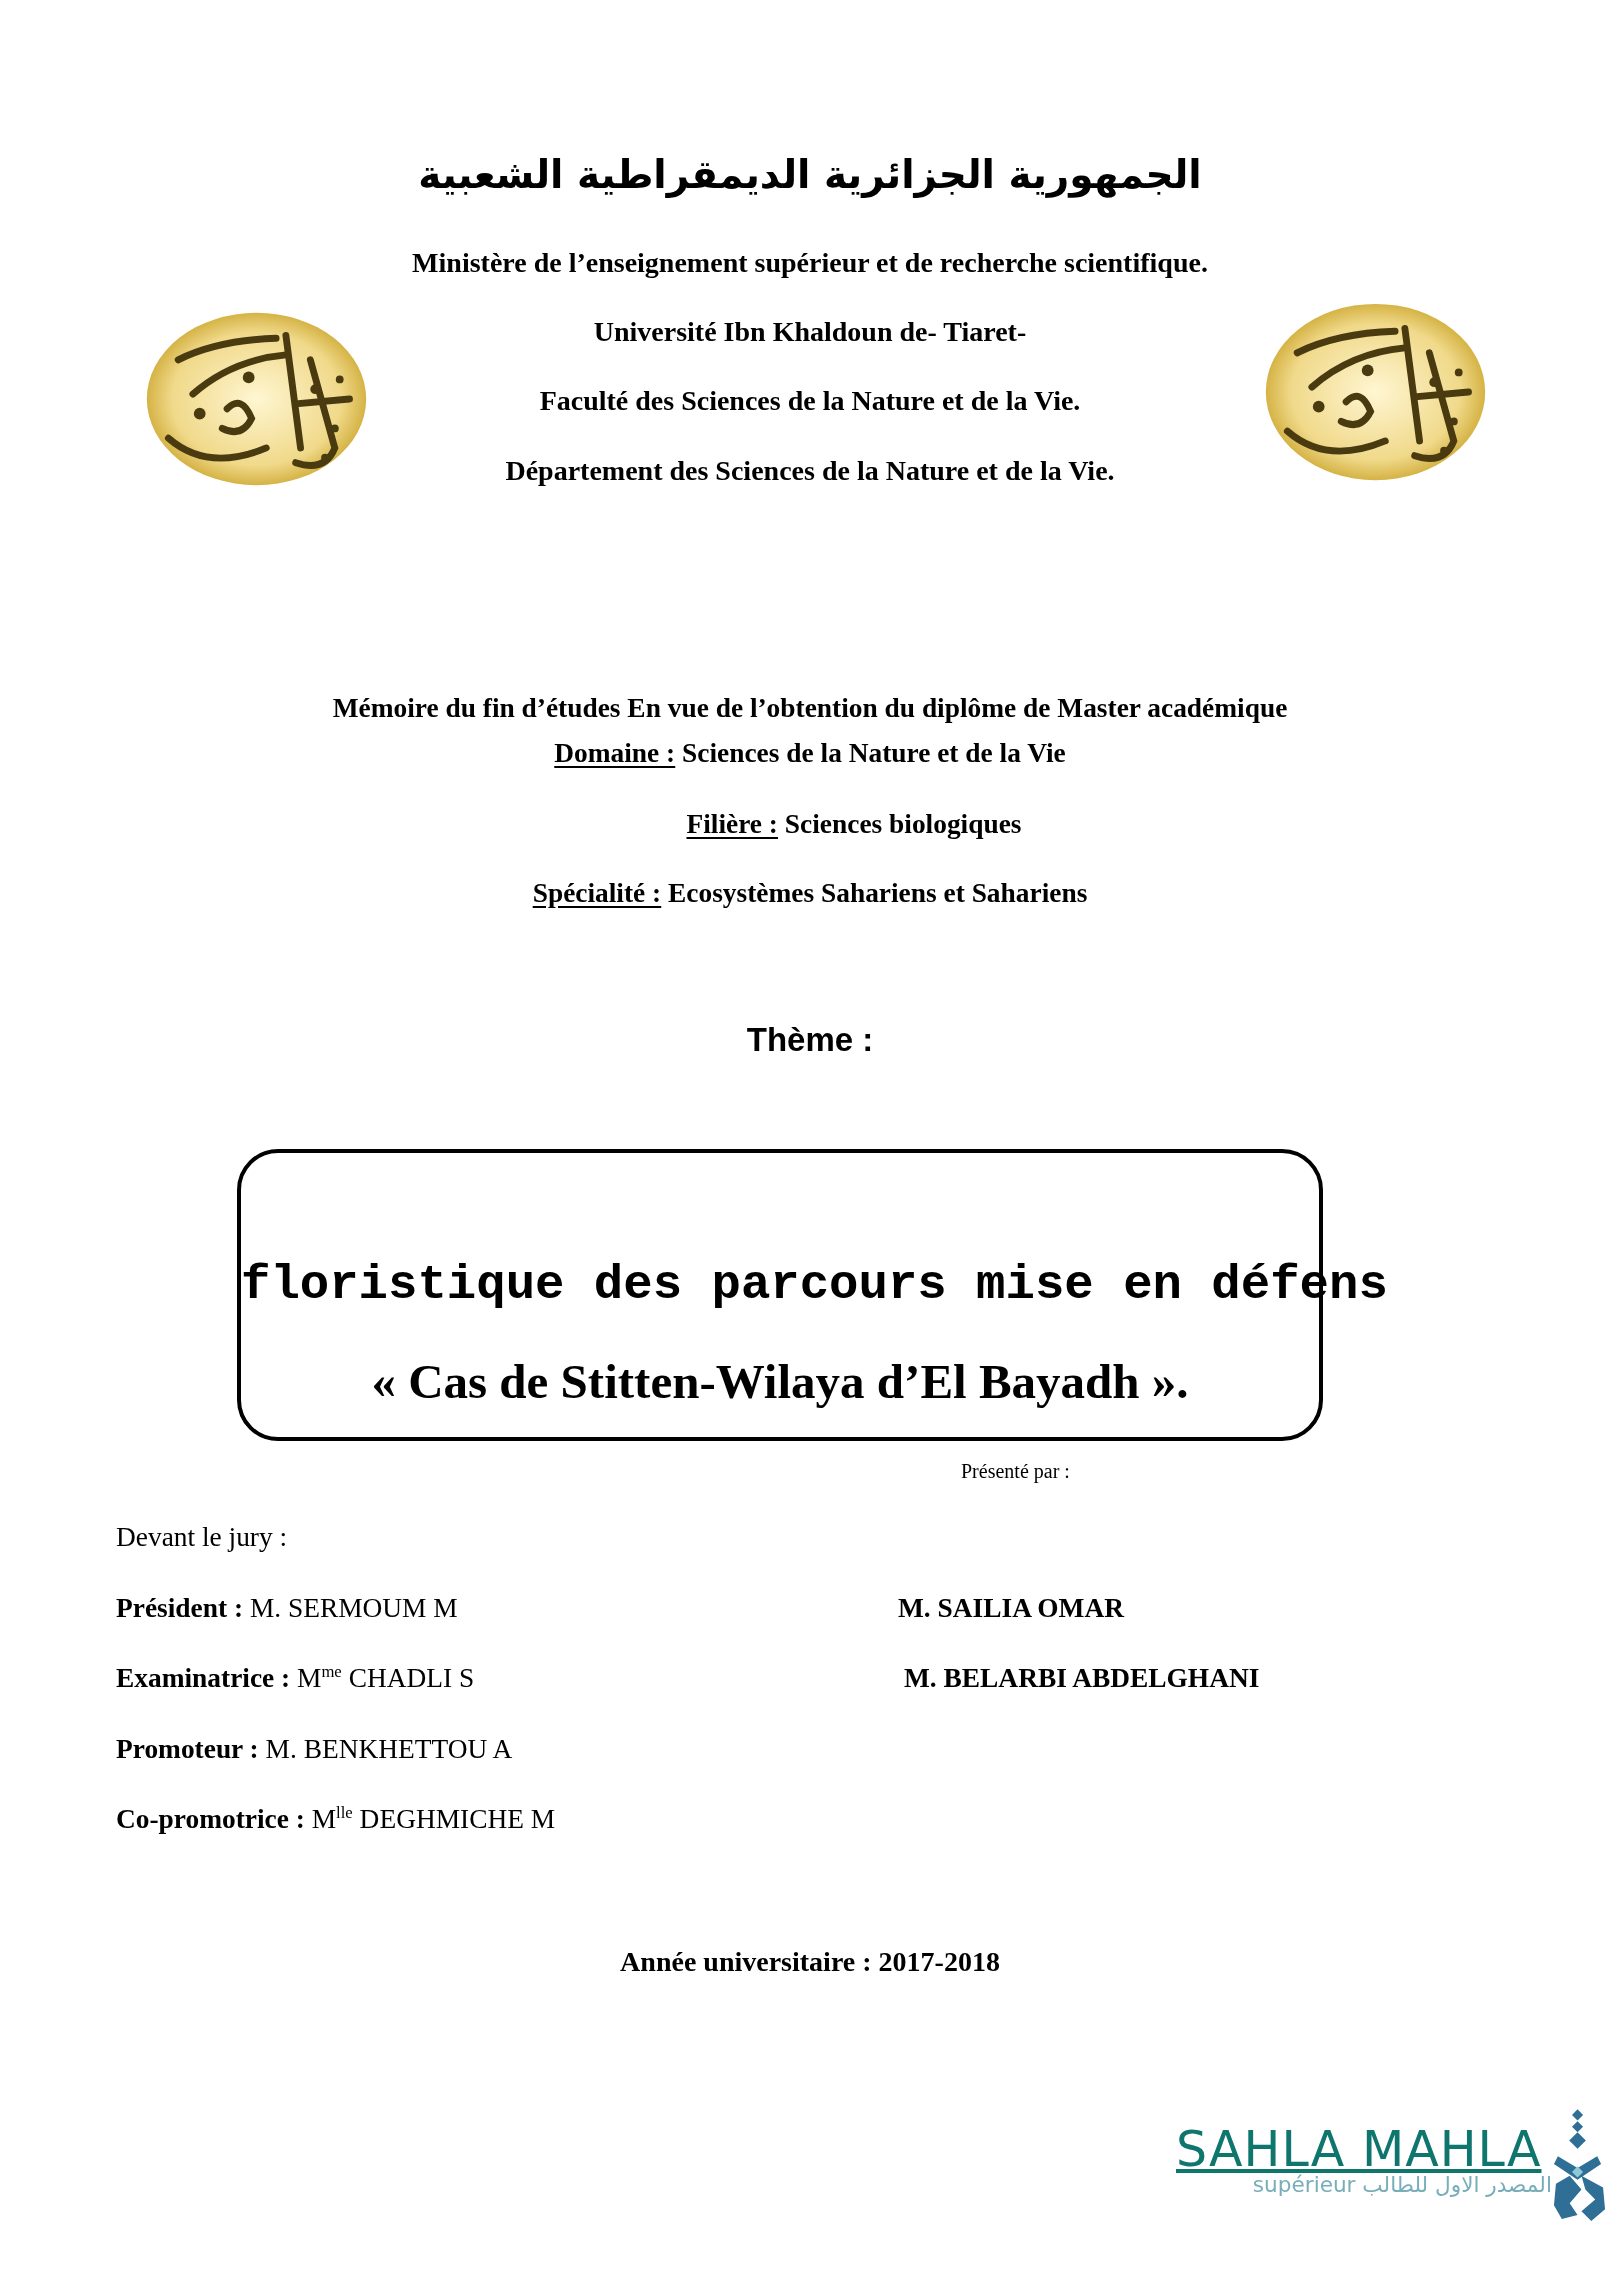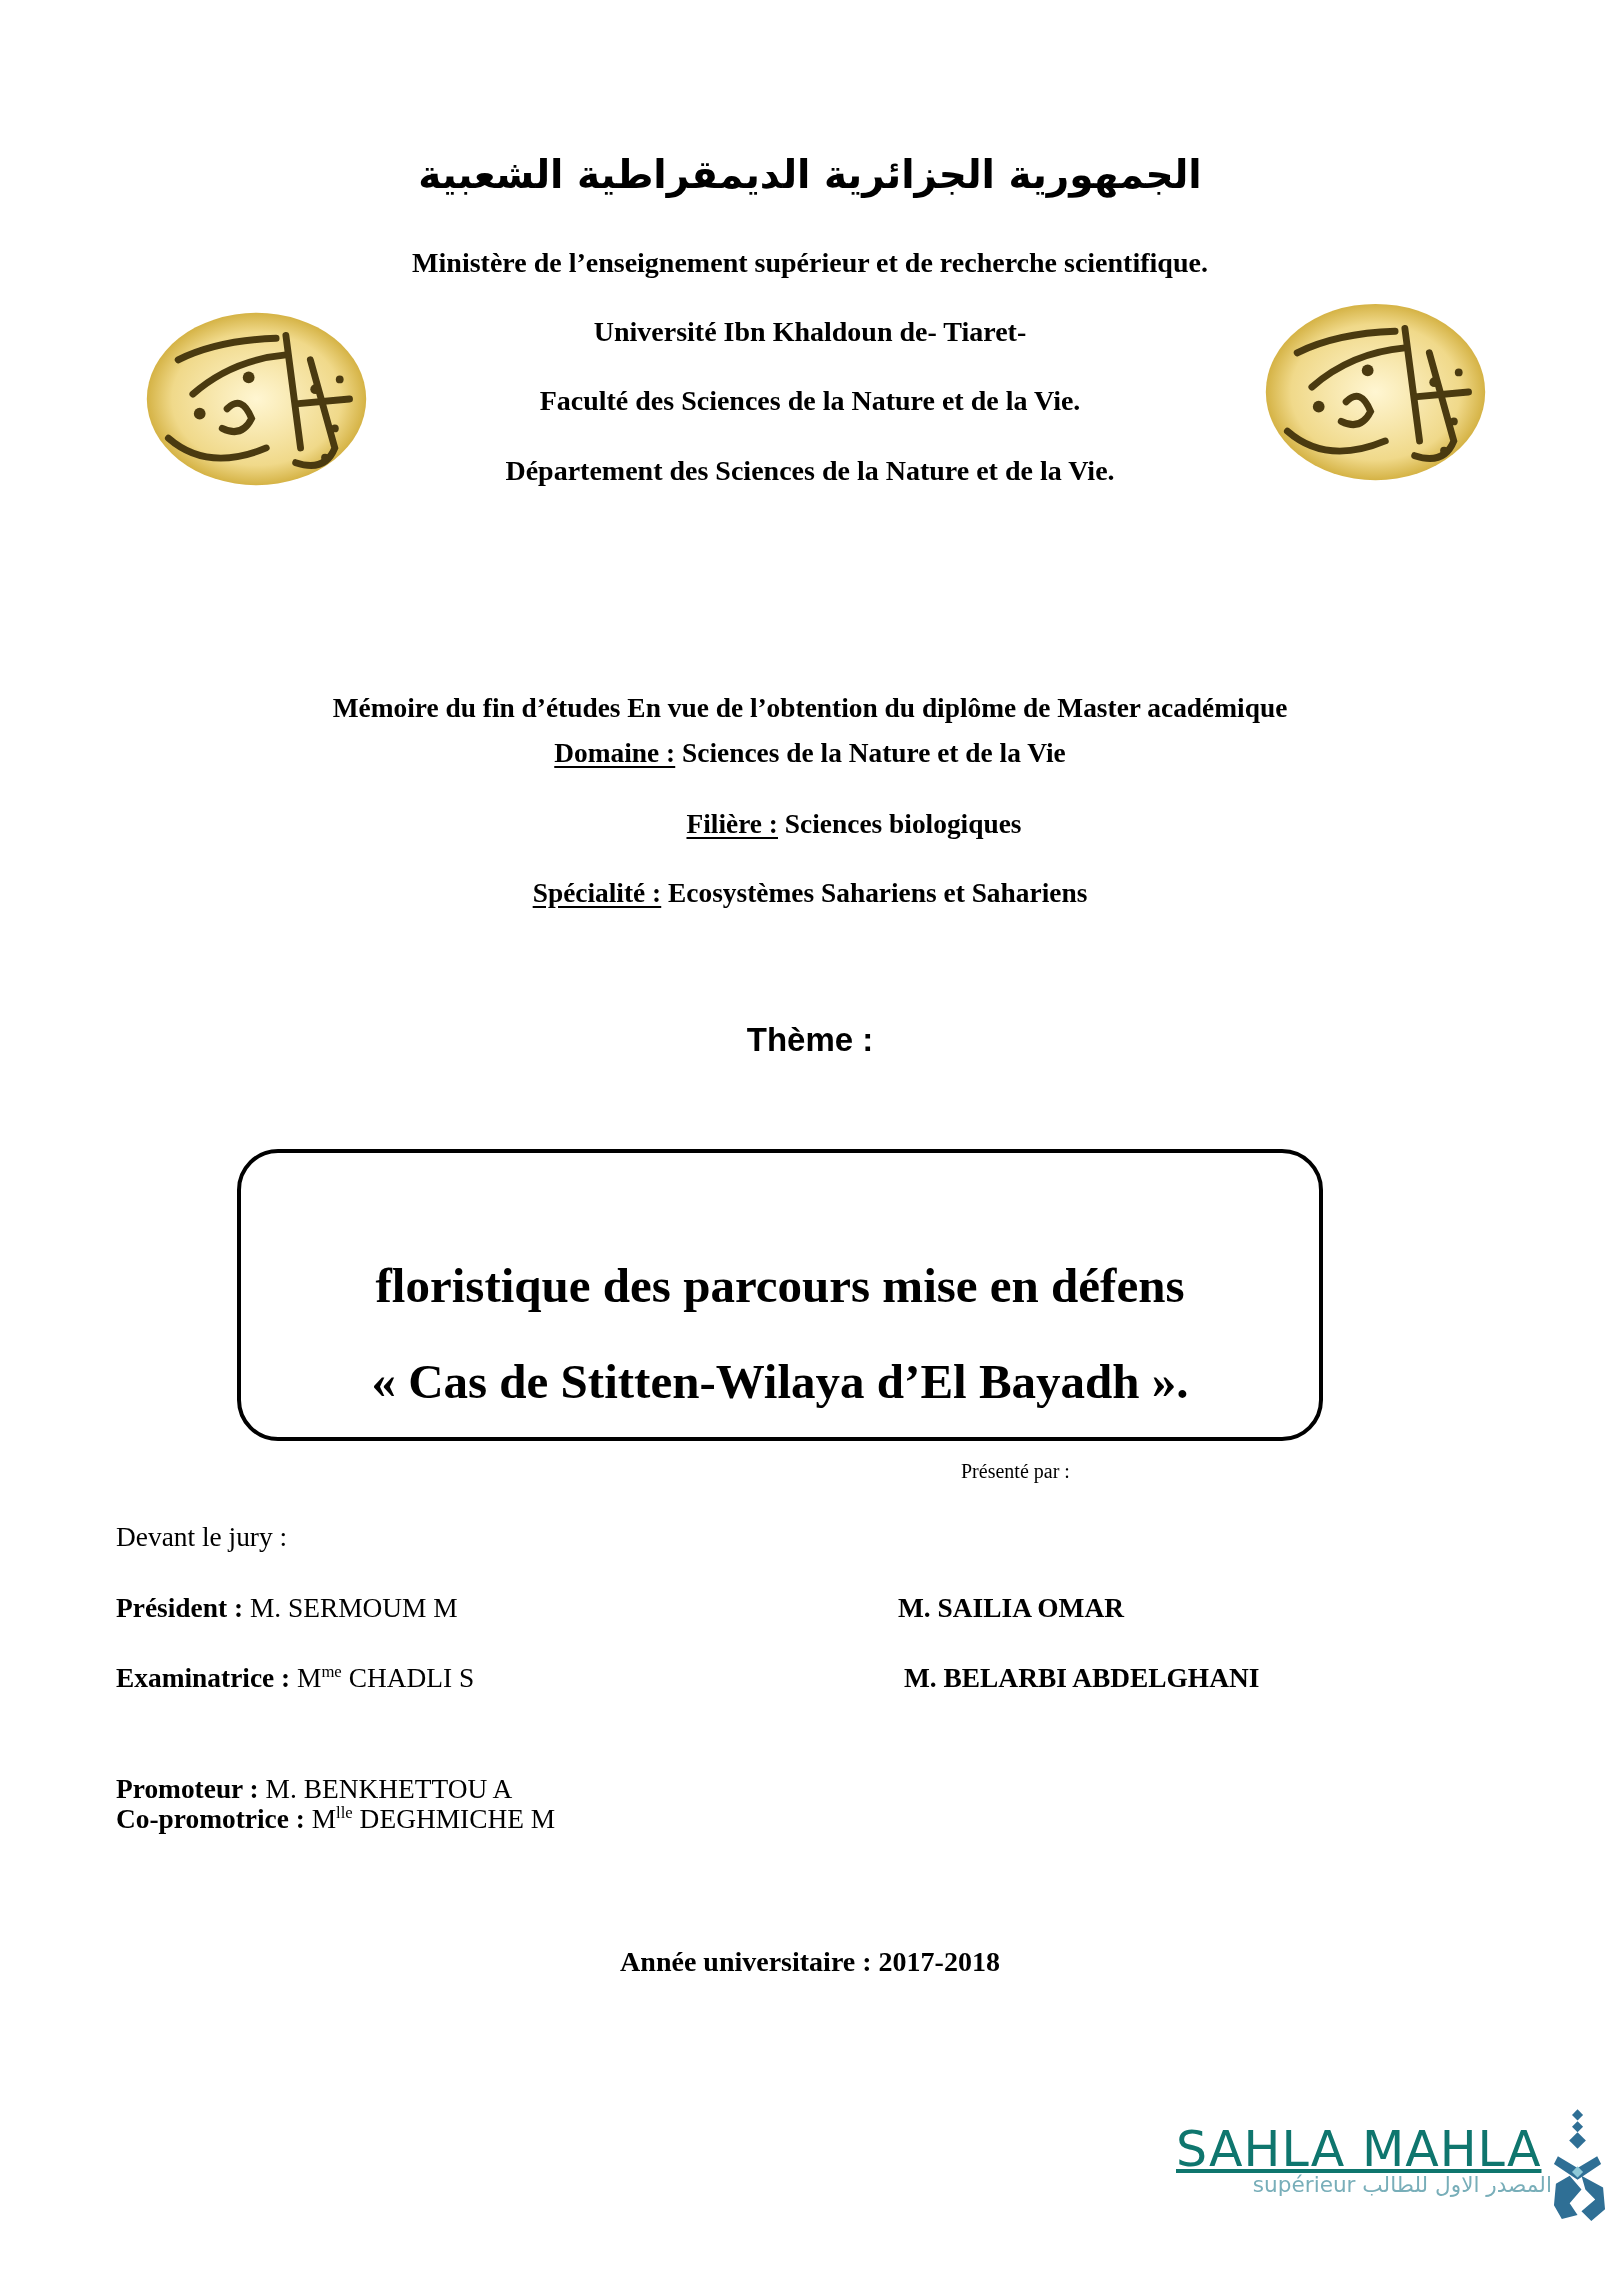--- a/index.html
+++ b/index.html
@@ -65,21 +65,21 @@
     .title-line {
       position: absolute;
       left: 0;
       width: 100%;
       text-align: center;
       font-weight: bold;
       font-size: 49px;
       white-space: nowrap;
     }
     .title-line.t1 { top: 33px; }
-    .title-line.t2 { top: 104px; }
+    .title-line.t2 { top: 104px; font-family: Liberation Mono, monospace; }
     .title-line.t3 { top: 200px; }
 
     .jury-head {
       left: 116px;
       top: 1522px;
       font-size: 27.4px;
     }
     .presented-head {
       left: 961px;
       top: 1460px;
@@ -88,21 +88,21 @@
     .jury-row {
       position: absolute;
       left: 116px;
       font-size: 27.4px;
       white-space: nowrap;
     }
     .jury-row .role { font-weight: bold; }
     .jury-row sup { font-size: 16.7px; vertical-align: super; line-height: 0; }
     .jury-row.r1 { top: 1593px; }
     .jury-row.r2 { top: 1663px; }
-    .jury-row.r3 { top: 1734px; margin-top: 40px; }
+    .jury-row.r3 { top: 1734px; }
     .jury-row.r4 { top: 1804px; }
 
     .student {
       position: absolute;
       font-size: 27.4px;
       font-weight: bold;
       white-space: nowrap;
     }
     .student.s1 { left: 898px; top: 1593px; }
     .student.s2 { left: 904px; top: 1663px; }

